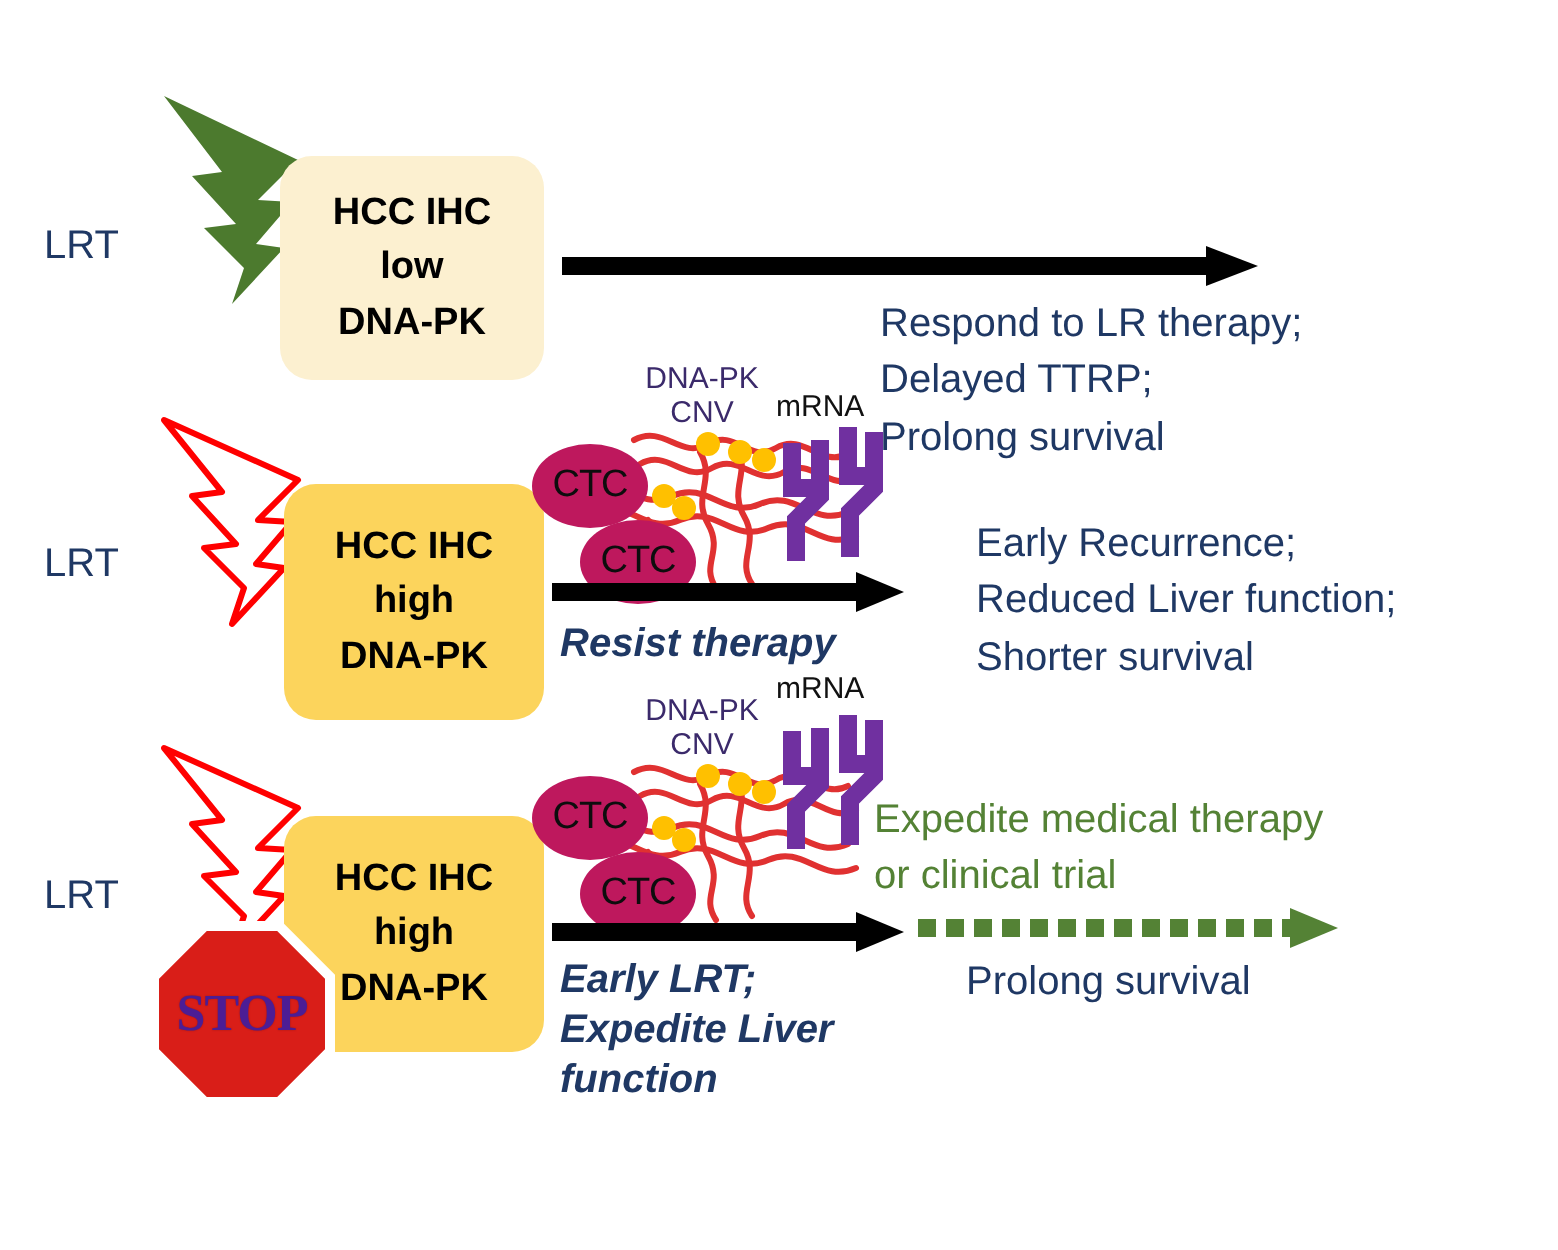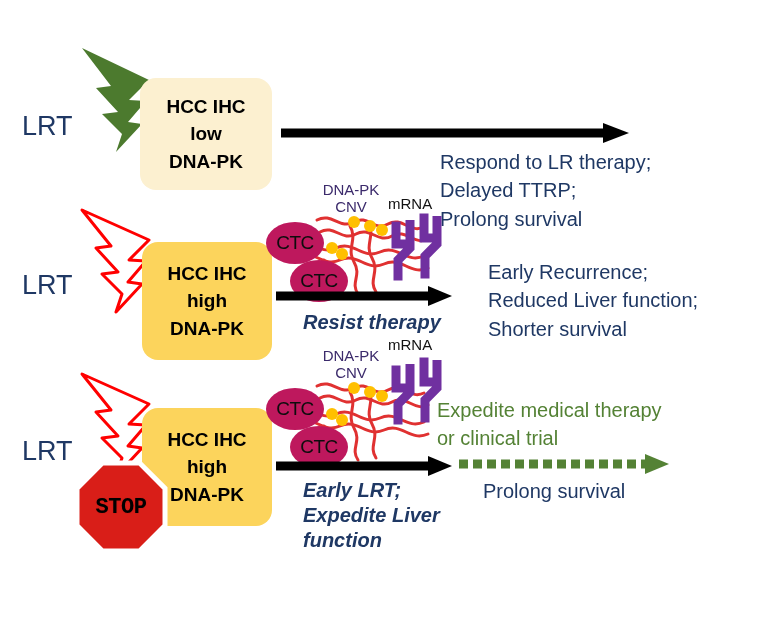--- a/index.html
+++ b/index.html
@@ -15,21 +15,21 @@
     width: 779px;
     height: 625px;
     background: #ffffff;
     overflow: hidden;
   }
   .abs { position: absolute; }
 
   
   .lrt-label {
     font-family: "Liberation Sans", sans-serif;
-    font-size: 27px;
+    font-size: 20px;
     color: #1F3864;
     letter-spacing: 0px;
     line-height: 1;
     white-space: nowrap;
   }
 
   
   .hcc-box {
     border-radius: 16px;
     display: flex;
@@ -59,21 +59,21 @@
   
   .action-cap {
     font-family: "Liberation Sans", sans-serif;
     font-size: 20px;
     font-style: italic;
     font-weight: bold;
     color: #1F3864;
     line-height: 1.25;
     white-space: nowrap;
   }
-  .action-cap .ln { display: block; margin-left: 23px; }
+  .action-cap .ln { display: block; }
 
   
   .ctc {
     background: #be185d;
     border-radius: 50%;
     display: flex;
     align-items: center;
     justify-content: center;
     font-family: "Liberation Sans", sans-serif;
     font-weight: normal;
@@ -101,24 +101,24 @@
 
   
   .stop-sign {
     position: absolute;
     display: flex;
     align-items: center;
     justify-content: center;
   }
   .stop-text {
     position: absolute;
-    font-family: Liberation Mono, monospace;
+    font-family: Liberation Serif, serif;
     font-weight: bold;
-    font-size: 22px;
-    color: #000000;
+    font-size: 26px;
+    color: #4c1d95;
     letter-spacing: -0.5px;
     text-shadow: 0 0 1px rgba(0,0,0,0.25);
   }
   svg { display: block; overflow: visible; }
 </style>
 </head>
 <body>
 
 <div id="canvas">
 

